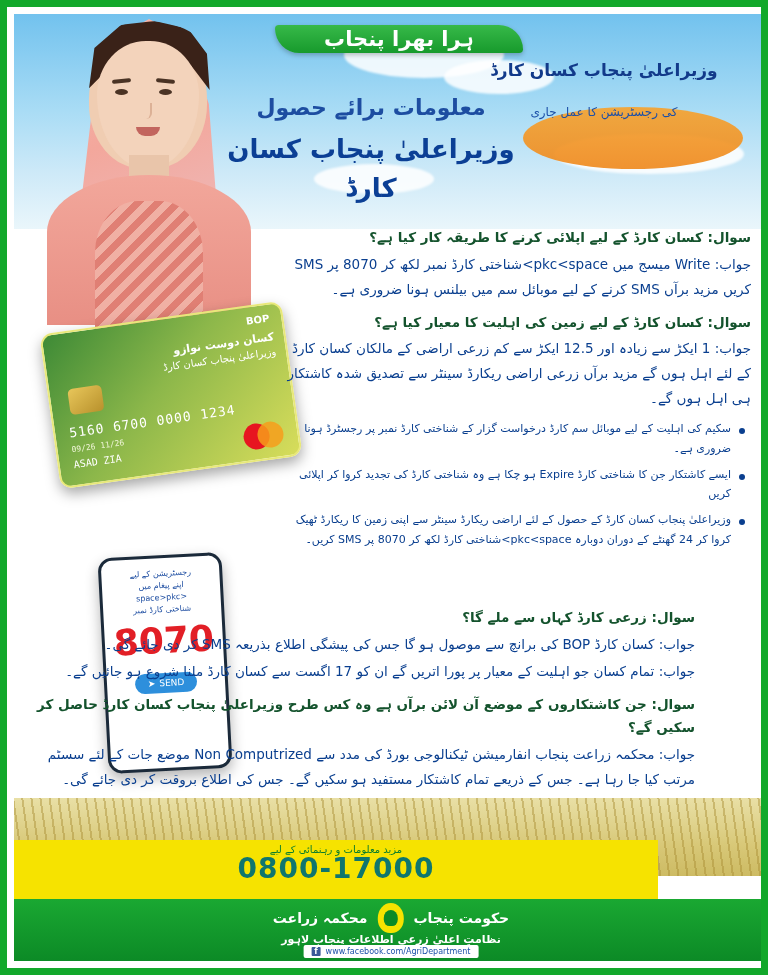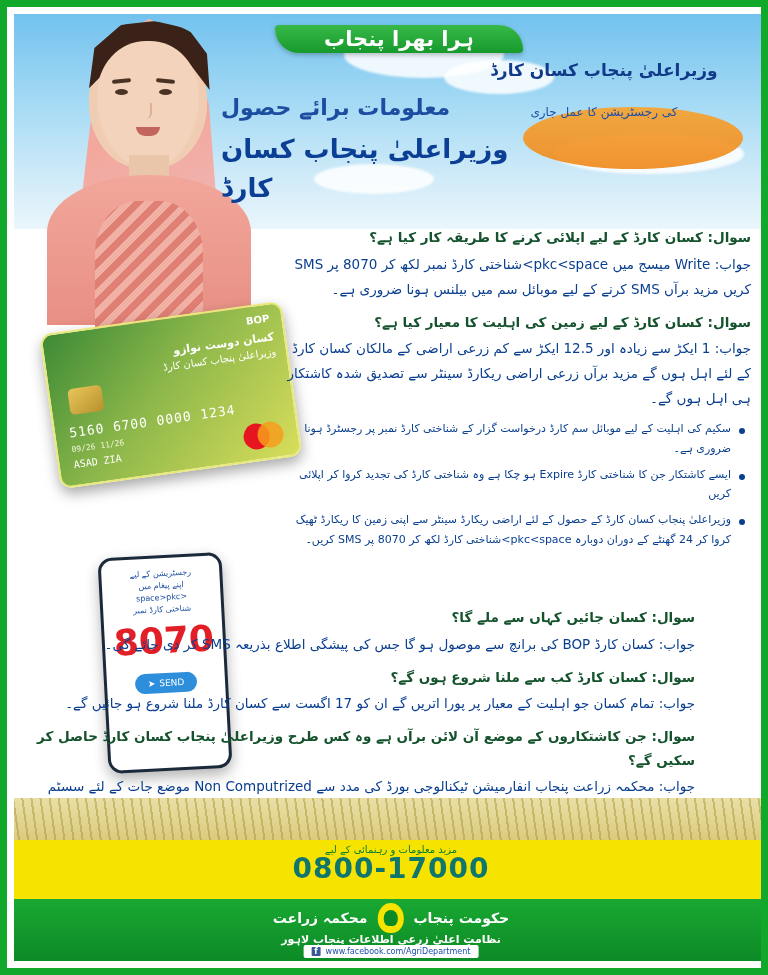--- a/index.html
+++ b/index.html
@@ -85,21 +85,21 @@
   }
   .kisan-card-title{
     position:absolute;right:22px;top:52px;width:270px;text-align:center;
     direction:rtl;color:#123a8a;font-weight:bold;font-size:17px;line-height:1.35;
   }
   .kisan-card-sub{
     position:absolute;right:22px;top:98px;width:270px;text-align:center;
     direction:rtl;color:#1b4fa8;font-size:12px;
   }
   .head-q{
-    position:absolute;right:240px;top:84px;width:300px;text-align:left;direction:rtl;
+    position:absolute;right:240px;top:84px;width:300px;text-align:center;direction:rtl;
     color:#1d4da1;font-weight:bold;font-size:22px;line-height:1.5;
   }
   .head-q .big{display:block;color:#0b3f95;font-size:26px;margin-top:6px;}
   
   .bankcard{
     position:absolute;left:42px;top:310px;width:240px;height:152px;
     background:linear-gradient(135deg,#3d8a36 0%,#8cb74a 45%,#d8dd5b 100%);
     border-radius:12px;transform:rotate(-8deg);
     box-shadow:0 6px 14px rgba(0,0,0,.35);
     border:2px solid #e8e87a;
@@ -154,21 +154,21 @@
   .wheat{
     position:absolute;left:7px;bottom:92px;width:754px;height:78px;
     background:linear-gradient(180deg,#e9e0a6 0%,#d8c878 60%,#cdbb63 100%);
   }
   .wheat:after{
     content:"";position:absolute;inset:0;
     background:repeating-linear-gradient(82deg,rgba(168,140,50,.45) 0 2px,rgba(0,0,0,0) 2px 9px);
   }
   
   .helpline{
-    position:absolute;left:7px;bottom:66px;width:754px;height:62px;
+    position:absolute;left:7px;bottom:66px;width:644px;height:62px;
     background:#f6e300;text-align:center;
   }
   .hl-small{color:#0a7d2b;font-size:10px;margin-top:4px;direction:rtl;}
   .hl-num{color:#0f766e;font-size:28px;font-weight:bold;letter-spacing:1px;line-height:1;}
   .hl-time{color:#12671f;font-size:9px;direction:rtl;margin-top:20px;}
   
   .footer{
     position:absolute;left:7px;bottom:7px;width:754px;height:62px;
     background:linear-gradient(180deg,#1aa832 0%,#0c8a26 100%);
     color:#fff;text-align:center;
@@ -263,23 +263,22 @@
     <div class="q">سوال:  کسان کارڈ کے لیے زمین کی اہلیت کا معیار کیا ہے؟</div>
     <div class="a">جواب: 1 ایکڑ سے زیادہ اور 12.5 ایکڑ سے کم زرعی اراضی کے مالکان کسان کارڈ کے لئے اہل ہوں گے مزید برآں زرعی اراضی ریکارڈ سینٹر سے تصدیق شدہ کاشتکار ہی اہل ہوں گے۔</div>
     <ul class="bullets">
       <li>سکیم کی اہلیت کے لیے موبائل سم کارڈ درخواست گزار کے شناختی کارڈ نمبر پر رجسٹرڈ ہونا ضروری ہے۔</li>
       <li>ایسے کاشتکار جن کا شناختی کارڈ Expire ہو چکا ہے وہ شناختی کارڈ کی تجدید کروا کر اپلائی کریں</li>
       <li>وزیراعلیٰ پنجاب کسان کارڈ کے حصول کے لئے اراضی ریکارڈ سینٹر سے اپنی زمین کا ریکارڈ ٹھیک کروا کر 24 گھنٹے کے دوران دوبارہ pkc&lt;space&gt;شناختی کارڈ لکھ کر 8070 پر SMS کریں۔</li>
     </ul>
   </div>
 
   <div class="lower-qa">
-    <div class="q">سوال:   کسان جائیں کہاں سے ملے گا؟</div>
+    <div class="q">سوال:   زرعی کارڈ کہاں سے ملے گا؟</div>
     <div class="a">جواب: کسان کارڈ BOP کی برانچ سے موصول ہو گا جس کی پیشگی اطلاع بذریعہ SMS کر دی جائے گی۔</div>
-    <div class="q">سوال:   کسان کارڈ کب سے ملنا شروع ہوں گے؟</div>
     <div class="a">جواب: تمام کسان جو اہلیت کے معیار پر پورا اتریں گے ان کو 17 اگست سے کسان کارڈ ملنا شروع ہو جائیں گے۔</div>
     <div class="q">سوال: جن کاشتکاروں کے موضع آن لائن برآں ہے وہ کس طرح وزیراعلیٰ پنجاب کسان کارڈ حاصل کر سکیں گے؟</div>
     <div class="a">جواب: محکمہ زراعت پنجاب انفارمیشن ٹیکنالوجی بورڈ کی مدد سے Non Computrized موضع جات کے لئے سسٹم مرتب کیا جا رہا ہے۔ جس کے ذریعے تمام کاشتکار مستفید ہو سکیں گے۔ جس کی اطلاع بروقت کر دی جائے گی۔</div>
   </div>
 
   <div class="wheat"></div>
 
   <div class="helpline">
     <div class="hl-small">مزید معلومات و رہنمائی کے لیے</div>
     <div class="hl-num">0800-17000</div>

